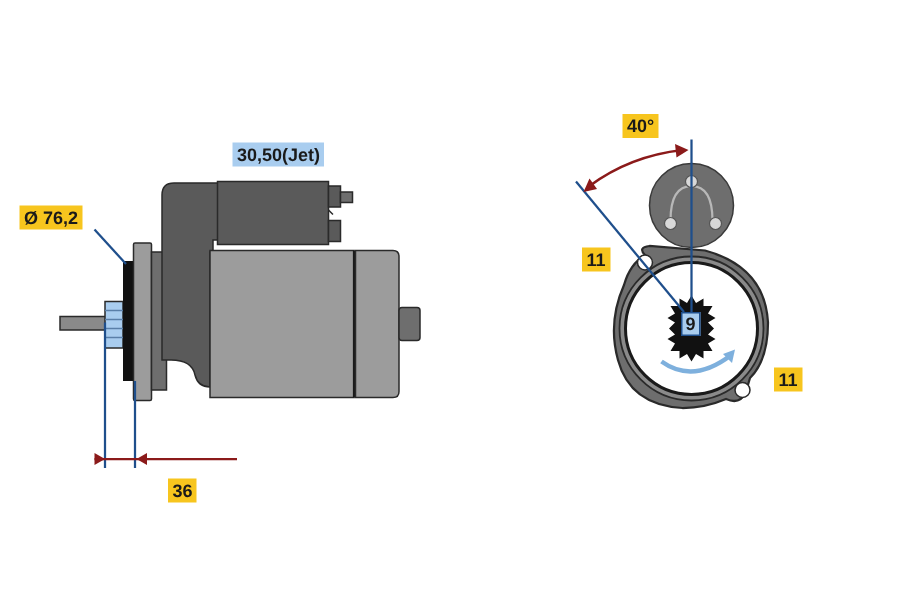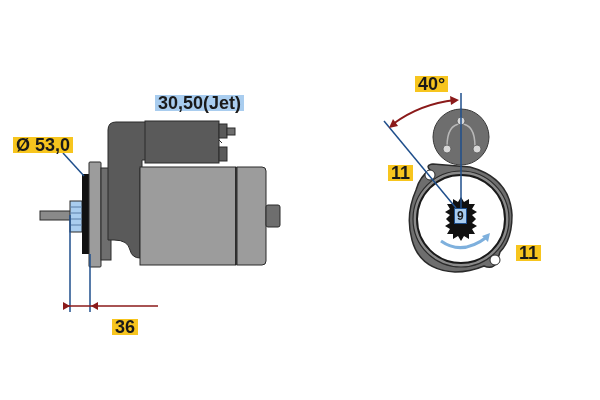--- a/index.html
+++ b/index.html
@@ -18,21 +18,21 @@
       position: absolute;
       left: 0;
       top: 0;
       width: 600px;
       height: 400px;
     }
     .label {
       position: absolute;
       font-family: "Liberation Sans", sans-serif;
       font-weight: bold;
-      font-size: 18px;
+      font-size: 12px;
       line-height: 16px;
       color: #1a1a1a;
       padding: 0 3px;
       white-space: nowrap;
     }
     .label.yellow { background: #f7c51e; }
     .label.blue { background: #a9cdef; }
     .label.pinion {
       background: #a9cdef;
       border: 1px solid #1f4f8c;
@@ -125,21 +125,21 @@
     <g>
       <path d="M393 124 Q420 104 455 100" fill="none" stroke="#8b1a1a" stroke-width="1.8"></path>
       <polygon points="459,100 450,96 451,105" fill="#8b1a1a"></polygon>
       <polygon points="389,128 393,119 398,126" fill="#8b1a1a"></polygon>
     </g>
   </g>
 </svg>
 
 <div class="label blue" style="left:155px; top:95px;">30,50(Jet)</div>
 
-<div class="label yellow" style="left:13px; top:137px;">Ø 53,0</div>
+<div class="label yellow" style="left:13px; top:137px;">Ø 76,2</div>
 
 <div class="label yellow" style="left:112px; top:287px;margin-top:32px;">36</div>
 
 <div class="label yellow" style="left:415px; top:76px;">40°</div>
 
 <div class="label yellow" style="left:388px; top:165px;">11</div>
 
 <div class="label yellow" style="left:516px; top:245px;">11</div>
 
 <div class="label pinion" style="left:454px; top:208px;">9</div>

